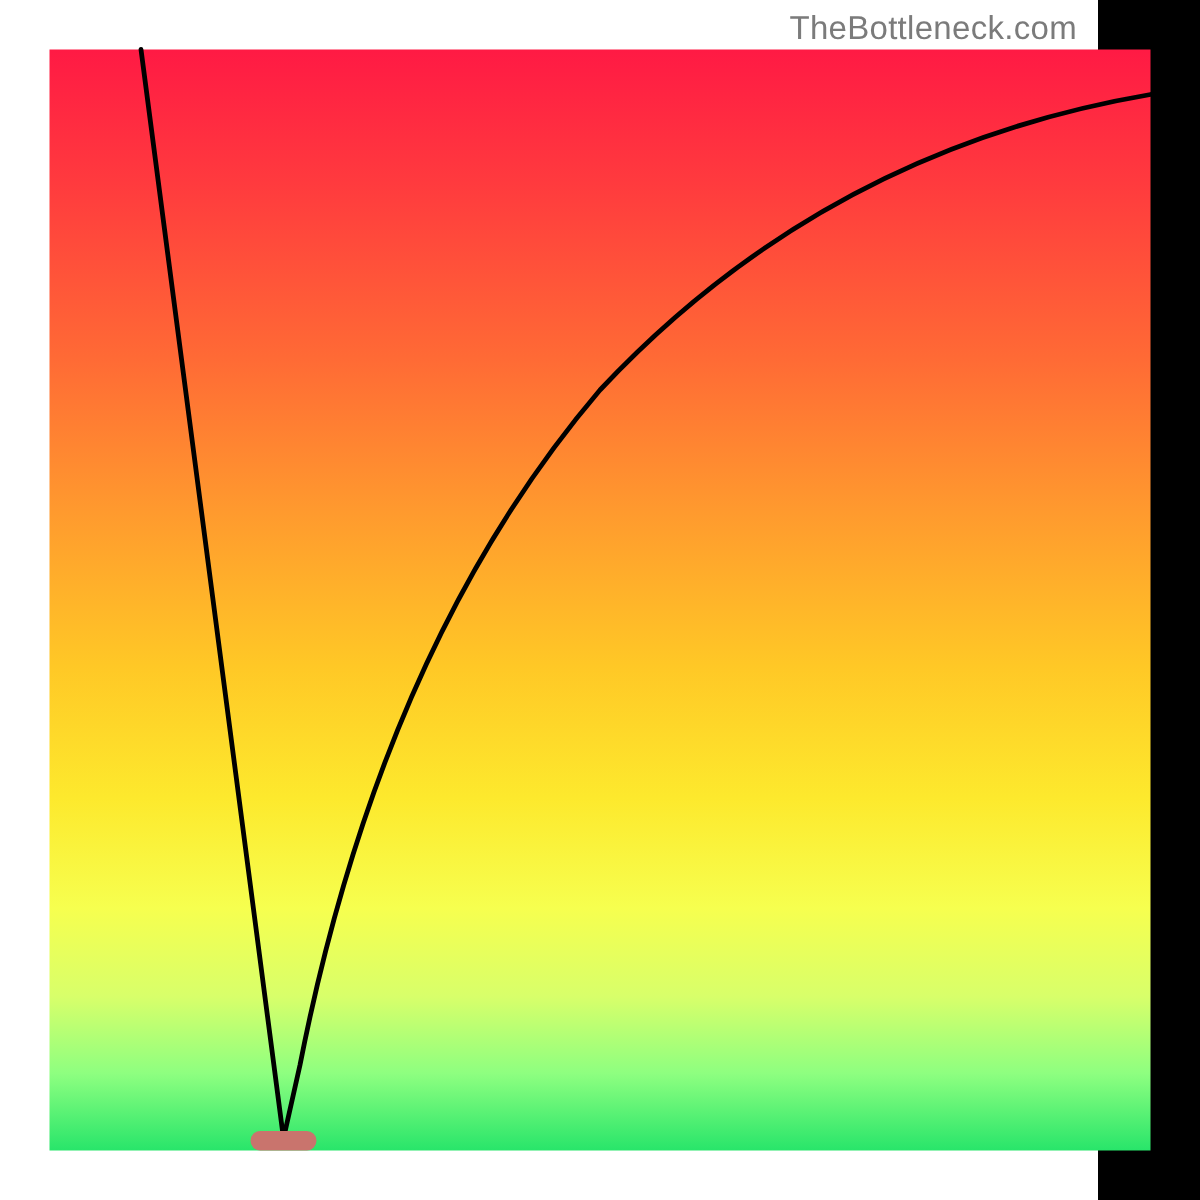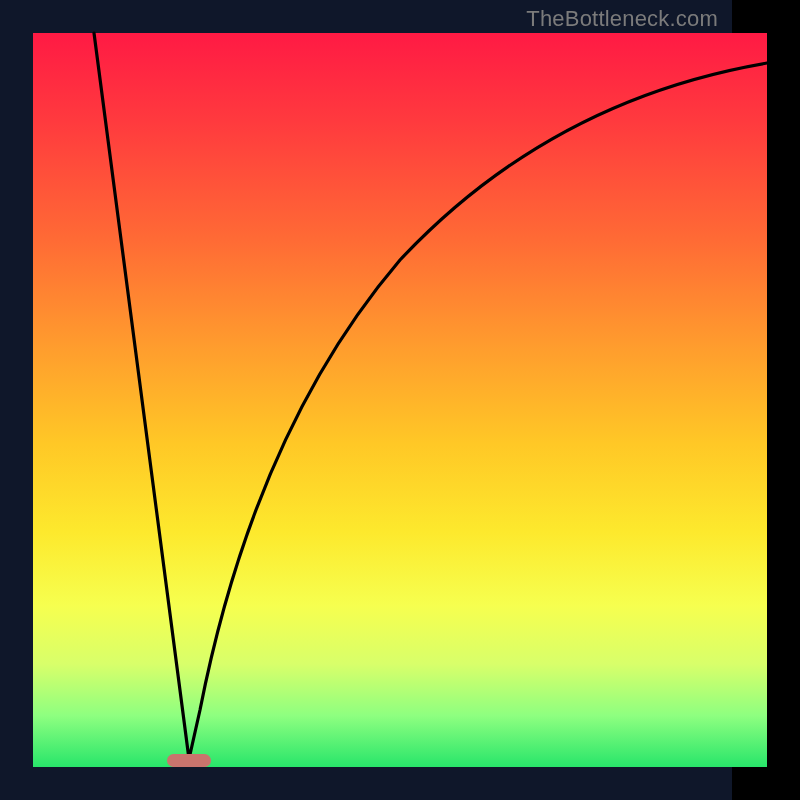--- a/index.html
+++ b/index.html
@@ -9,21 +9,21 @@
     height: 800px;
     background: #000;
     overflow: hidden;
   }
   .frame {
     position: absolute;
     top: 0;
     left: 0;
     width: 732px;
     height: 800px;
-    background: #0f172a;
+    background: #ffffff;
   }
   .plot-area {
     position: absolute;
     background: linear-gradient(to bottom,
       #ff1a44 0%,
       #ff3a3e 12%,
       #ff6a35 28%,
       #ff9a2e 42%,
       #ffc826 56%,
       #fde92d 68%,

